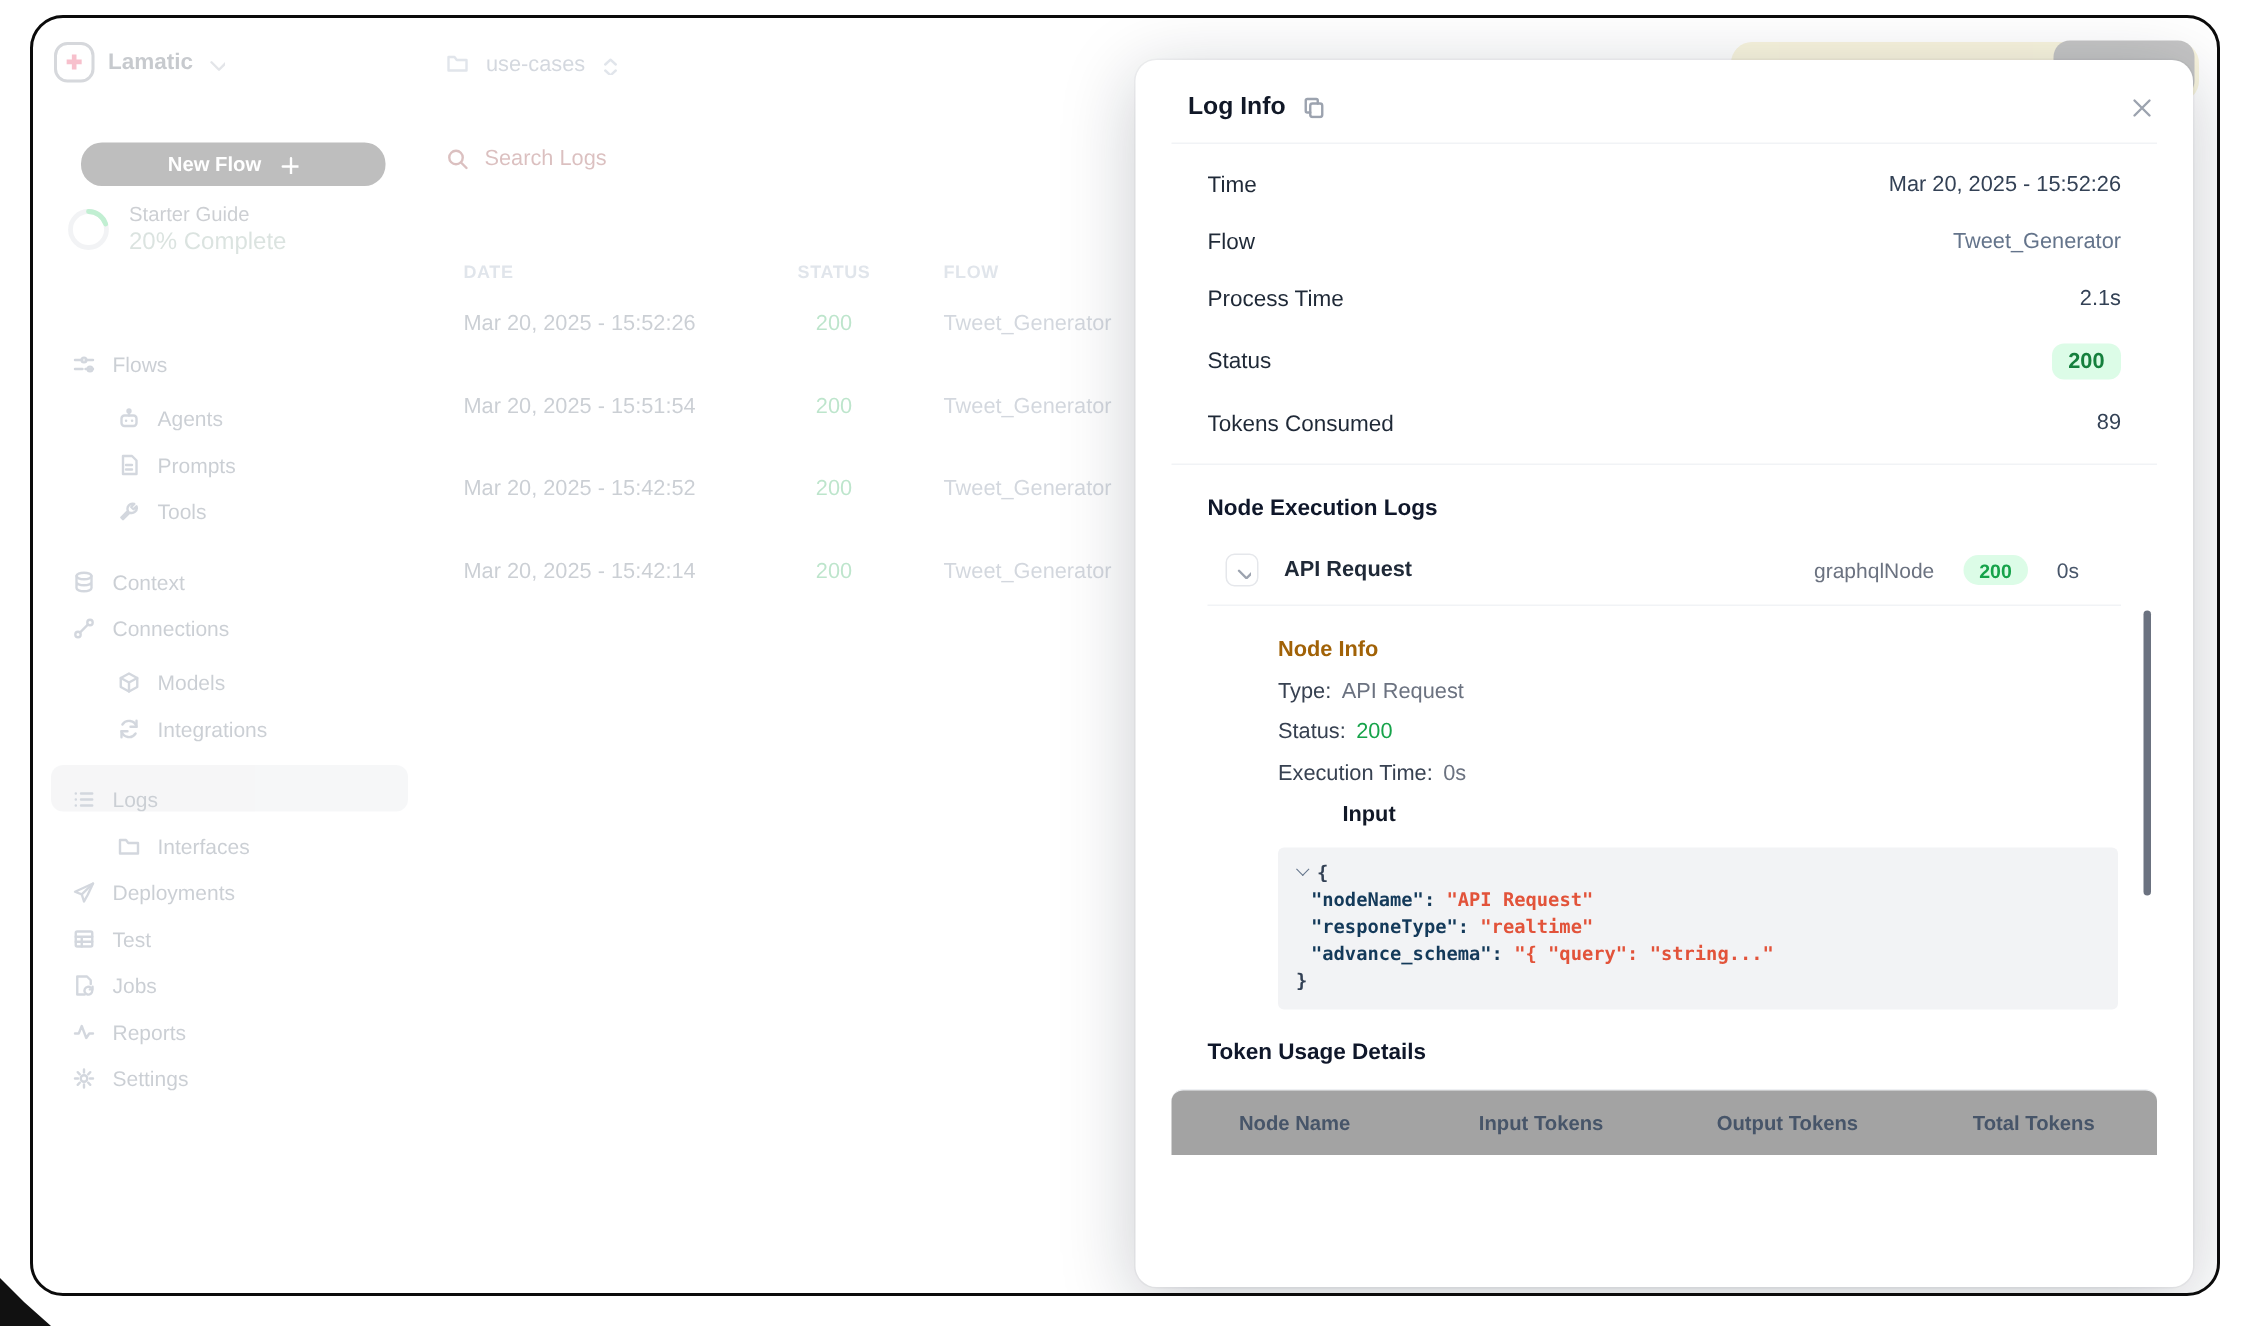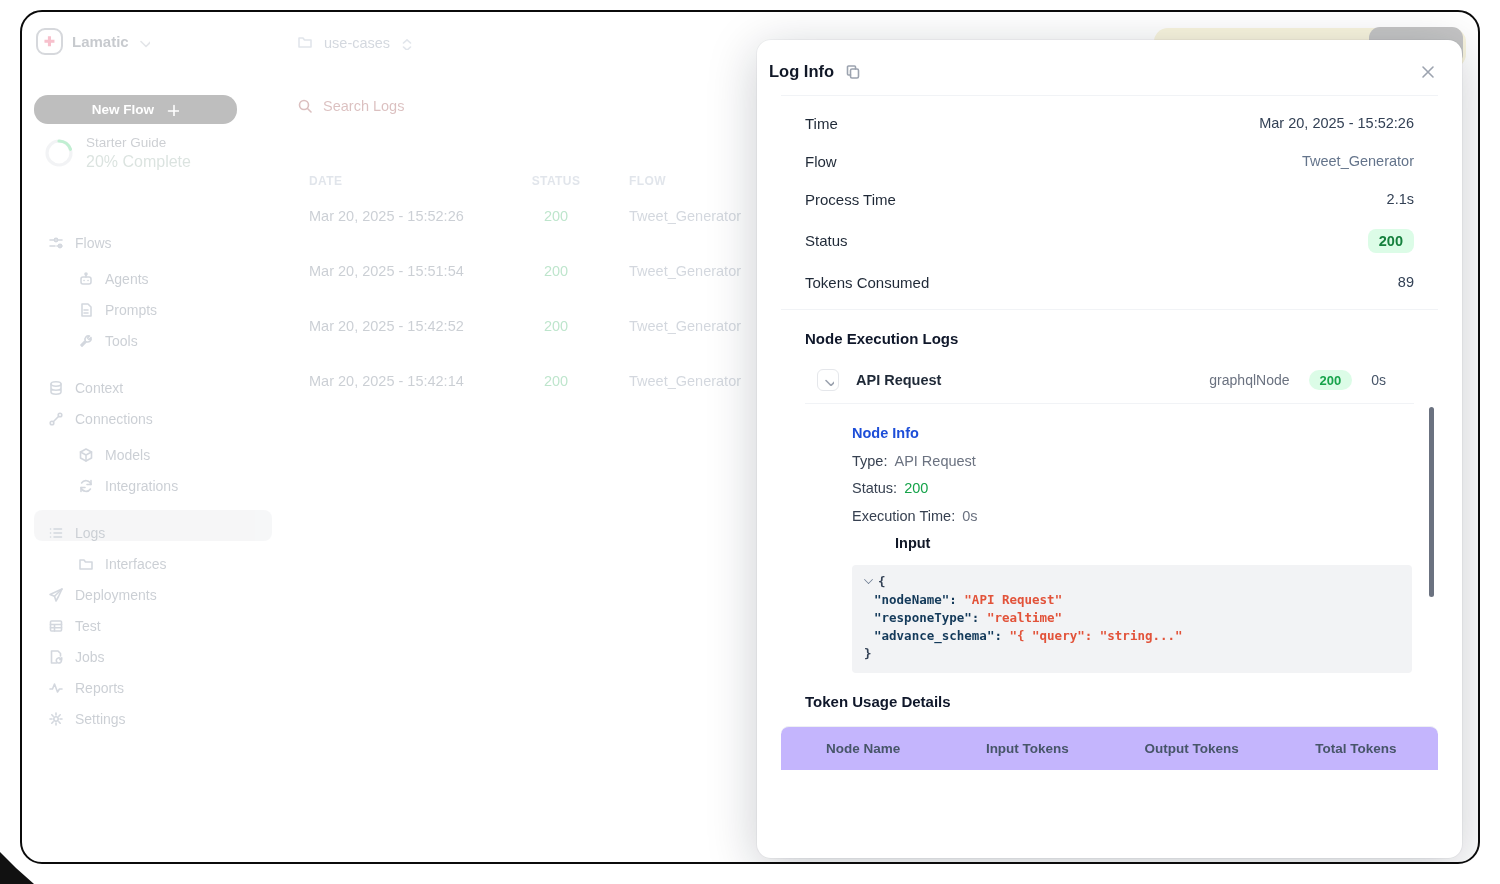--- a/index.html
+++ b/index.html
@@ -13,21 +13,21 @@
   .i { width:16px; height:16px; stroke:currentColor; fill:none; stroke-width:1.6;
        stroke-linecap:round; stroke-linejoin:round; flex:0 0 auto; }
 
   
   .sidebar { position:absolute; left:0; top:0; width:265px; height:100%; }
   .brand { position:absolute; left:14px; top:16px; display:flex; align-items:center; gap:9px; }
   .logo { width:27px; height:27px; border:2.5px solid #6b7280; border-radius:9px;
           display:flex; align-items:center; justify-content:center; color:#e11d48; font-size:13px; font-weight:700; }
   .brand-name { font-size:15px; font-weight:600; color:#374151; }
   .brand .i { width:12px; height:12px; color:#9ca3af; }
-  .new-flow { position:absolute; left:12px; top:83px; width:203px; height:29px; border-radius:14px;
+  .new-flow { position:absolute; left:32px; top:83px; width:203px; height:29px; border-radius:14px;
               background:#161616; color:#fff; font-size:13.5px; font-weight:600;
               display:flex; align-items:center; justify-content:center; gap:12px; border:none; cursor:pointer; }
   .new-flow .i { width:13px; height:13px; }
   .starter { position:absolute; left:22px; top:123px; display:flex; gap:12px; align-items:center; }
   .ring { width:30px; height:30px; }
   .starter-title { font-size:13.5px; color:#4b5563; font-weight:500; }
   .starter-sub { font-size:16px; color:#7f9c8f; margin-top:3px; }
   .nav { position:absolute; left:12px; top:208px; width:238px; display:flex; flex-direction:column; }
   .nav-item { height:31px; display:flex; align-items:flex-end; gap:11px; padding-left:14px;
               font-size:14px; color:#475569; border-radius:8px; cursor:pointer; }
@@ -59,21 +59,21 @@
   .hdr-btn { position:absolute; left:1347px; top:15px; width:94px; height:38px; border-radius:11px;
              background:#2f2f2f; border:none; display:flex; align-items:center; justify-content:center;
              gap:8px; cursor:pointer; }
   .hdr-btn .bar { width:36px; height:9px; border-radius:4px; background:rgba(255,255,255,.85); }
   .hdr-btn .i { color:#f3f4f6; width:15px; height:15px; }
 
   
   .modal { position:absolute; left:735px; top:28px; width:705px; height:818px; background:#fff;
            border-radius:14px; box-shadow:0 10px 50px rgba(15,23,42,.22), 0 0 0 1px rgba(15,23,42,.04);
            z-index:10; overflow:hidden; }
-  .modal-header { display:flex; align-items:center; padding:22px 26px 14px 12px; }
+  .modal-header { display:flex; align-items:center; padding:22px 26px 14px 35px; }
   .modal-title { font-size:16.5px; font-weight:700; color:#111827; }
   .copy-btn { margin-left:11px; color:#9ca3af; background:none; border:none; cursor:pointer; display:flex; }
   .copy-btn .i { width:15px; height:15px; }
   .close-btn { margin-left:auto; color:#9ca3af; background:none; border:none; cursor:pointer; display:flex; }
   .close-btn .i { width:16px; height:16px; }
 
   .details { margin:0 24px; padding:8px 24px; border-top:1px solid #f1f3f6; border-bottom:1px solid #f1f3f6; }
   .kv-row { display:flex; align-items:center; justify-content:space-between; padding:10.5px 0; }
   .kv-label { font-size:15px; color:#1f2937; font-weight:500; }
   .kv-value { font-size:14.5px; color:#334155; }
@@ -88,37 +88,37 @@
               color:#9ca3af; display:flex; align-items:center; justify-content:center; cursor:pointer; }
   .chev-btn .i { width:11px; height:11px; }
   .exec-name { font-size:14.5px; font-weight:600; color:#1f2937; margin-left:17px; }
   .exec-meta { margin-left:auto; display:flex; align-items:center; gap:19px; padding-right:24px; }
   .exec-type { font-size:14px; color:#6b7280; }
   .badge-sm { background:#dcfce7; color:#16a34a; font-size:13px; font-weight:600;
               padding:2.5px 11px; border-radius:10px; }
   .exec-time { font-size:14px; color:#475569; }
 
   .node-info { margin:16px 50px 0 95px; font-size:14.5px; line-height:27.5px; }
-  .ni-h { font-weight:700; color:#1d4ed8; }
+  .ni-h { font-weight:700; color:#a16207; }
   .ni-label { color:#374151; }
   .ni-val { color:#6b7280; margin-left:7px; }
   .ni-val.green { color:#16a34a; }
   .ni-input { font-weight:700; color:#111827;margin-left:43px; }
   .code { margin-top:7px; background:#f2f3f5; border-radius:4px; padding:8px 12px 10px;
           font-family:"DejaVu Sans Mono", monospace; font-size:12.5px; line-height:18px; color:#334155; }
   .code .punc { font-weight:600; }
   .code .ck { color:#143a5a; font-weight:700; }
   .code .cv { color:#e2533a; font-weight:600; }
   .code-line.ind { padding-left:10px; }
   .code-chev { display:inline-block; width:9px; height:9px; border:solid #64748b; border-width:0 1.4px 1.4px 0;
                transform:rotate(45deg) scale(.7); margin-right:5px; vertical-align:2px; }
   .scroll-thumb { position:absolute; right:28px; top:367px; width:5px; height:190px;
                   background:#6b7280; border-radius:3px; cursor:grab; }
 
-  .token-head { margin:16px 24px 0; height:44px; background:#c4b5fd; border-radius:8px 8px 0 0;
+  .token-head { margin:16px 24px 0; height:44px; background:#a3a3a3; border-radius:8px 8px 0 0;
                 border-top:1px solid #eef0f3; display:grid; grid-template-columns:repeat(4,1fr);
                 align-items:center; text-align:center; font-size:13.5px; font-weight:600; color:#475569; }
 
   .cursor { position:absolute; left:0; top:846px; z-index:40; }
 </style>
 </head>
 <body>
 
 <svg width="0" height="0" style="position:absolute">
   <defs>

